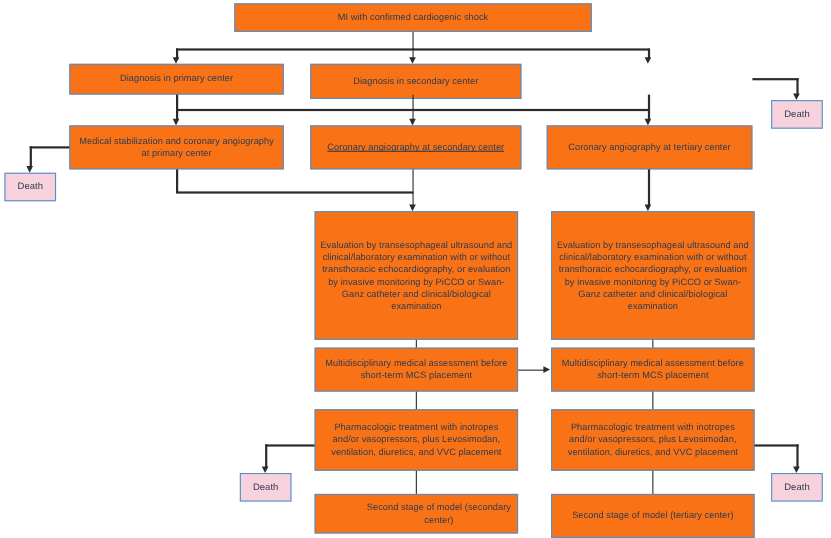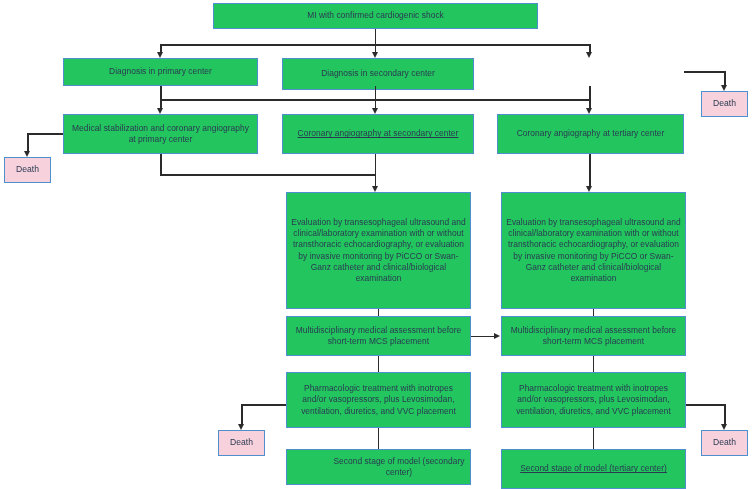--- a/index.html
+++ b/index.html
@@ -14,21 +14,21 @@
     position: relative;
     width: 755px;
     height: 489px;
     background: #ffffff;
     overflow: hidden;
   }
   .node {
     position: absolute;
     box-sizing: border-box;
     border: 1px solid #4f8fcf;
-    background: #22c55e;
+    background: #f97316;
     color: #2b3a52;
     font-size: 8.4px;
     line-height: 11.2px;
     text-align: center;
     display: flex;
     align-items: center;
     justify-content: center;
     padding: 2px 4px;
     letter-spacing: 0.05px;
   }
@@ -179,17 +179,17 @@
   <div class="node death" style="left:701px; top:430px; width:47px; height:26px;">
     <span>Death</span>
   </div>
 
   <div class="edge v" style="left:377.5px; top:428px; height:22px;"></div>
   <div class="edge v" style="left:592.5px; top:428px; height:22px;"></div>
 
   <div class="node" style="left:286px; top:449px; width:185px; height:36px;padding-left:45px;">
     <span>Second stage of model (secondary center)</span>
   </div>
-  <div class="node" style="left:501px; top:449px; width:185px; height:40px;text-decoration:underline;">
+  <div class="node" style="left:501px; top:449px; width:185px; height:40px;">
     <span>Second stage of model (tertiary center)</span>
   </div>
 
 </div>
 
 </body></html>

